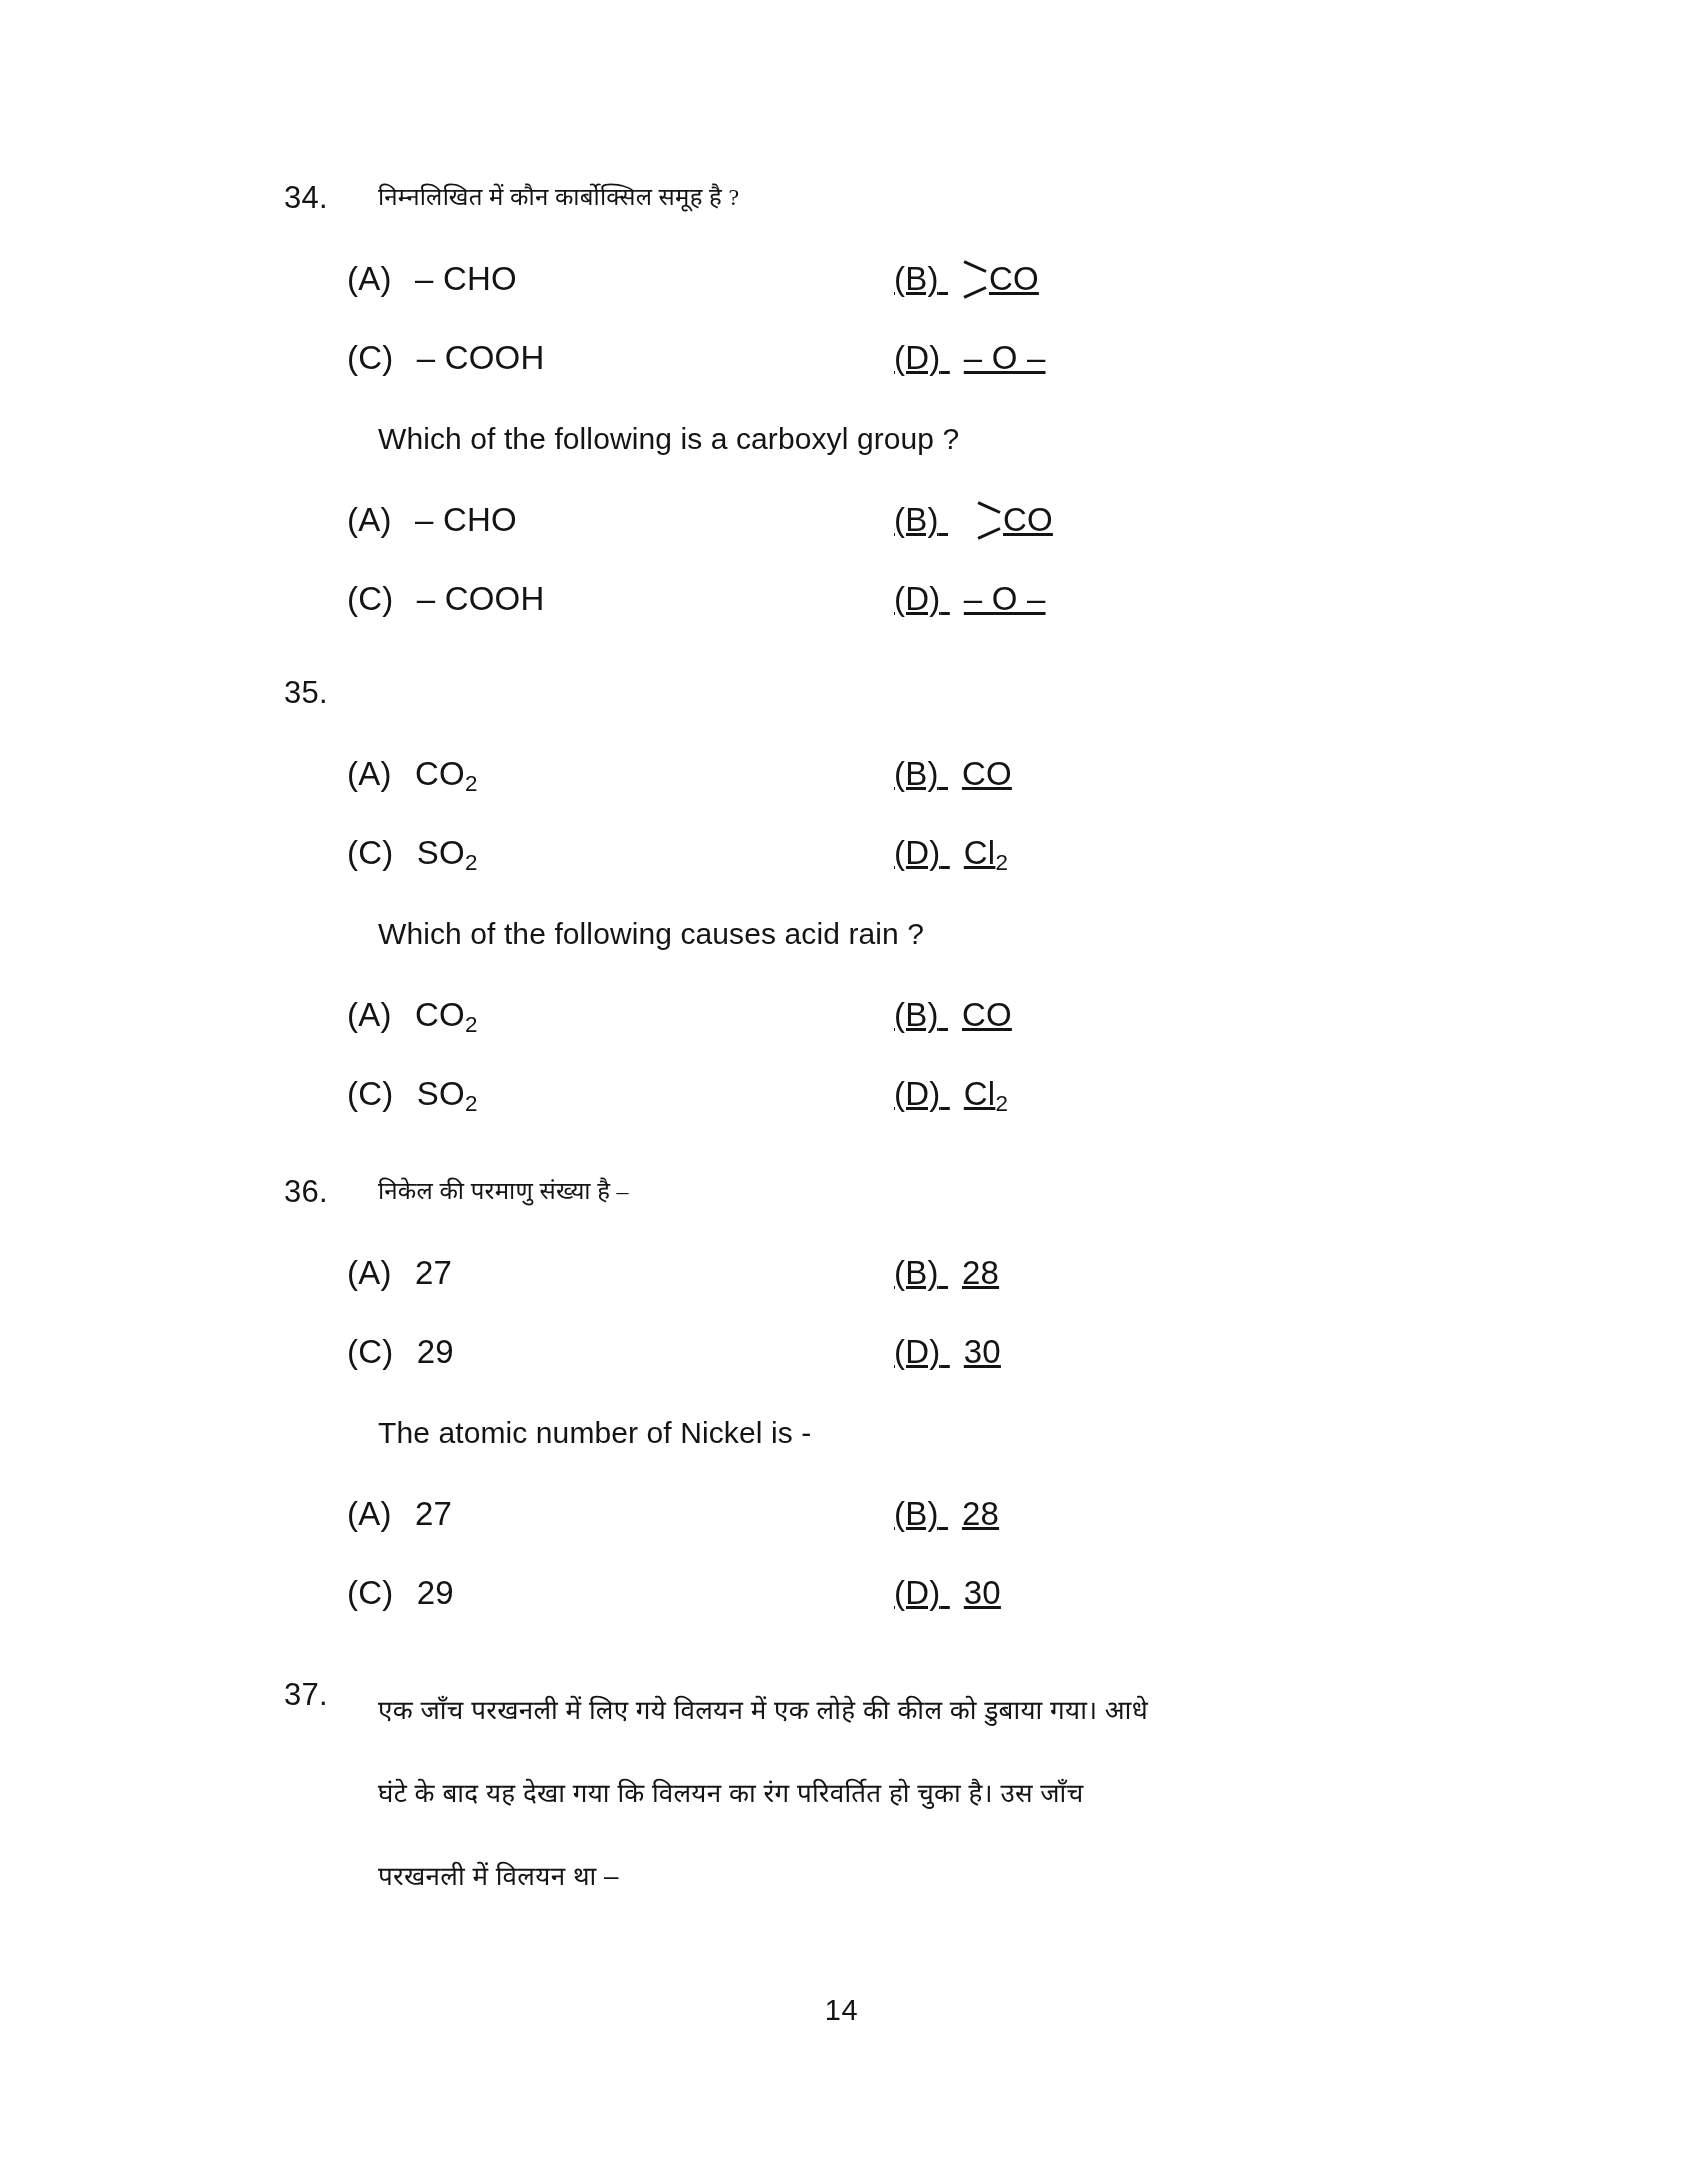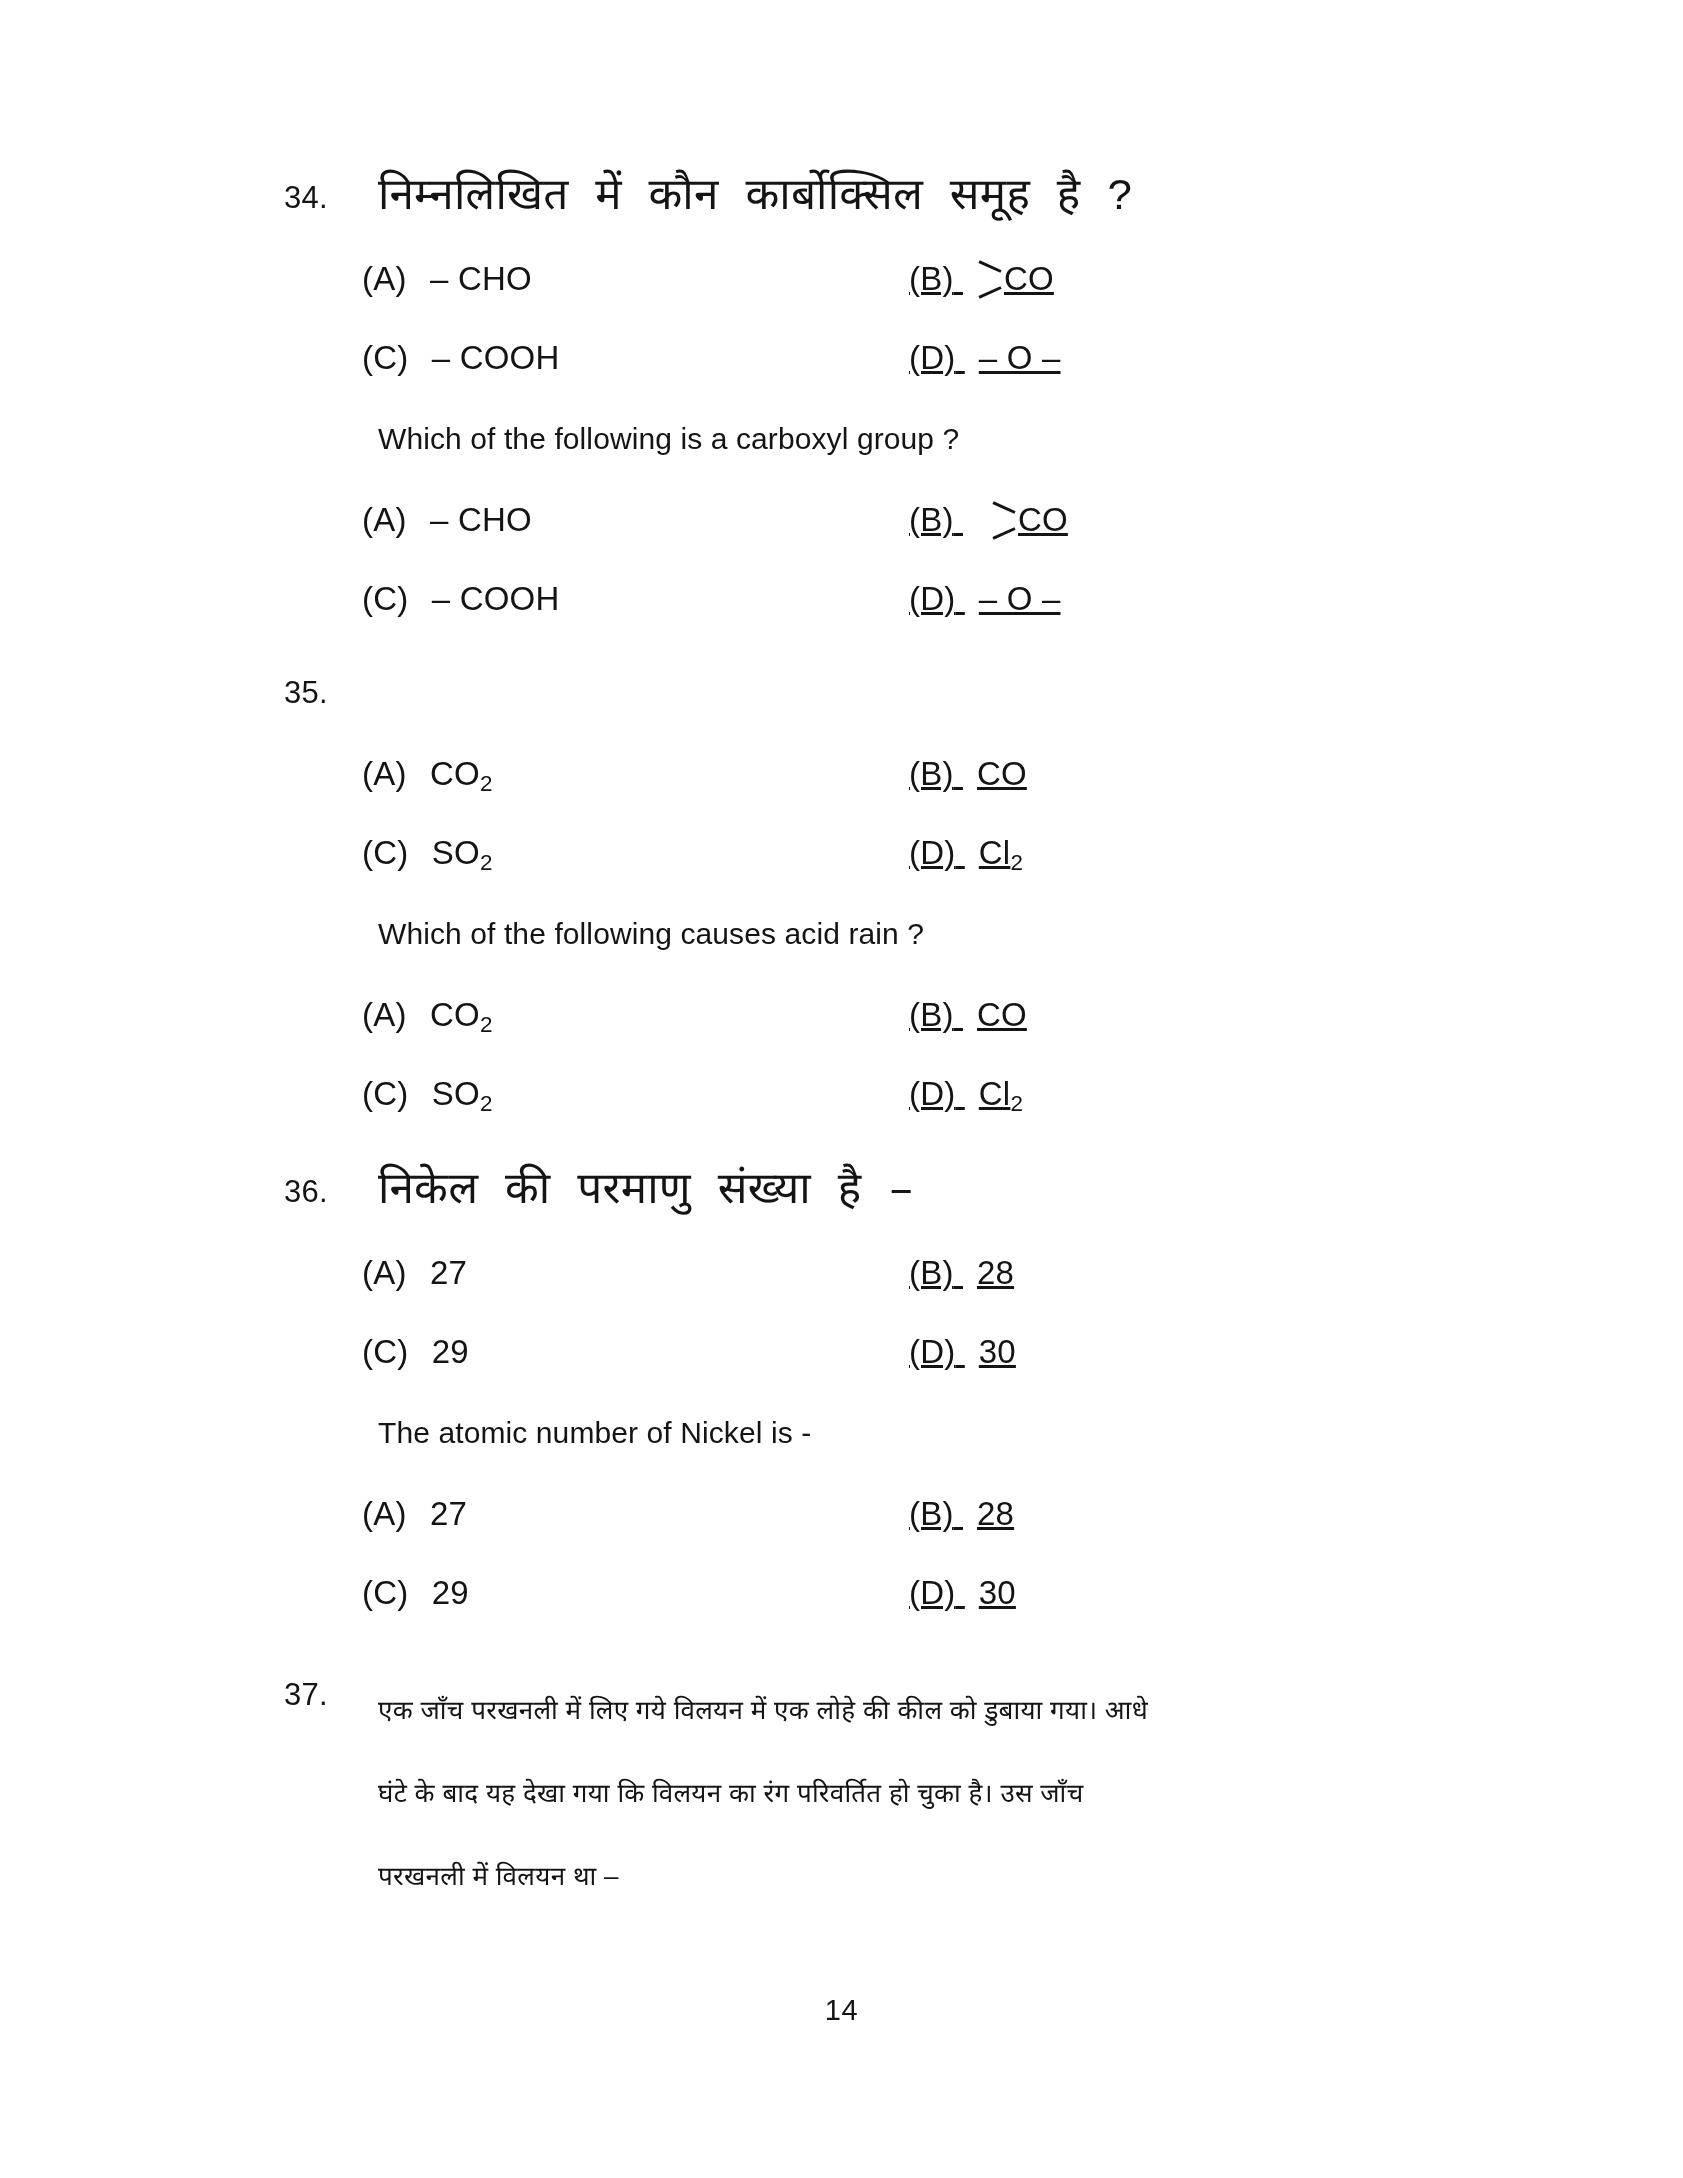--- a/index.html
+++ b/index.html
@@ -49,22 +49,22 @@
   .qtext {
     position: absolute;
     left: 347px;
     top: 0;
     font-size: 33px;
   }
 
   .qtext.hi,
   .opt .hi,
   .devanagari {
-    font-family: Liberation Mono, monospace;
-    font-size: 44px;
+    font-family: Liberation Serif, serif;
+    font-size: 24px;
     letter-spacing: 0.3px;
   }
 
   .qtext.en {
     font-size: 30px;
     letter-spacing: 0.1px;
   }
 
   
   .qpara {
@@ -88,21 +88,20 @@
     position: relative;
     height: 79px;
     line-height: 79px;
     white-space: nowrap;
   }
   .opt {
     position: absolute;
     top: 0;
     font-size: 33px;
     letter-spacing: 0.2px;
-    margin-left: 15px;
   }
   .opt.colA { left: 347px; }
   .opt.colB { left: 894px; text-decoration: underline; }
 
   .lbl { }
   .val { }
 
   sub {
     font-size: 0.68em;
     vertical-align: -0.26em;

